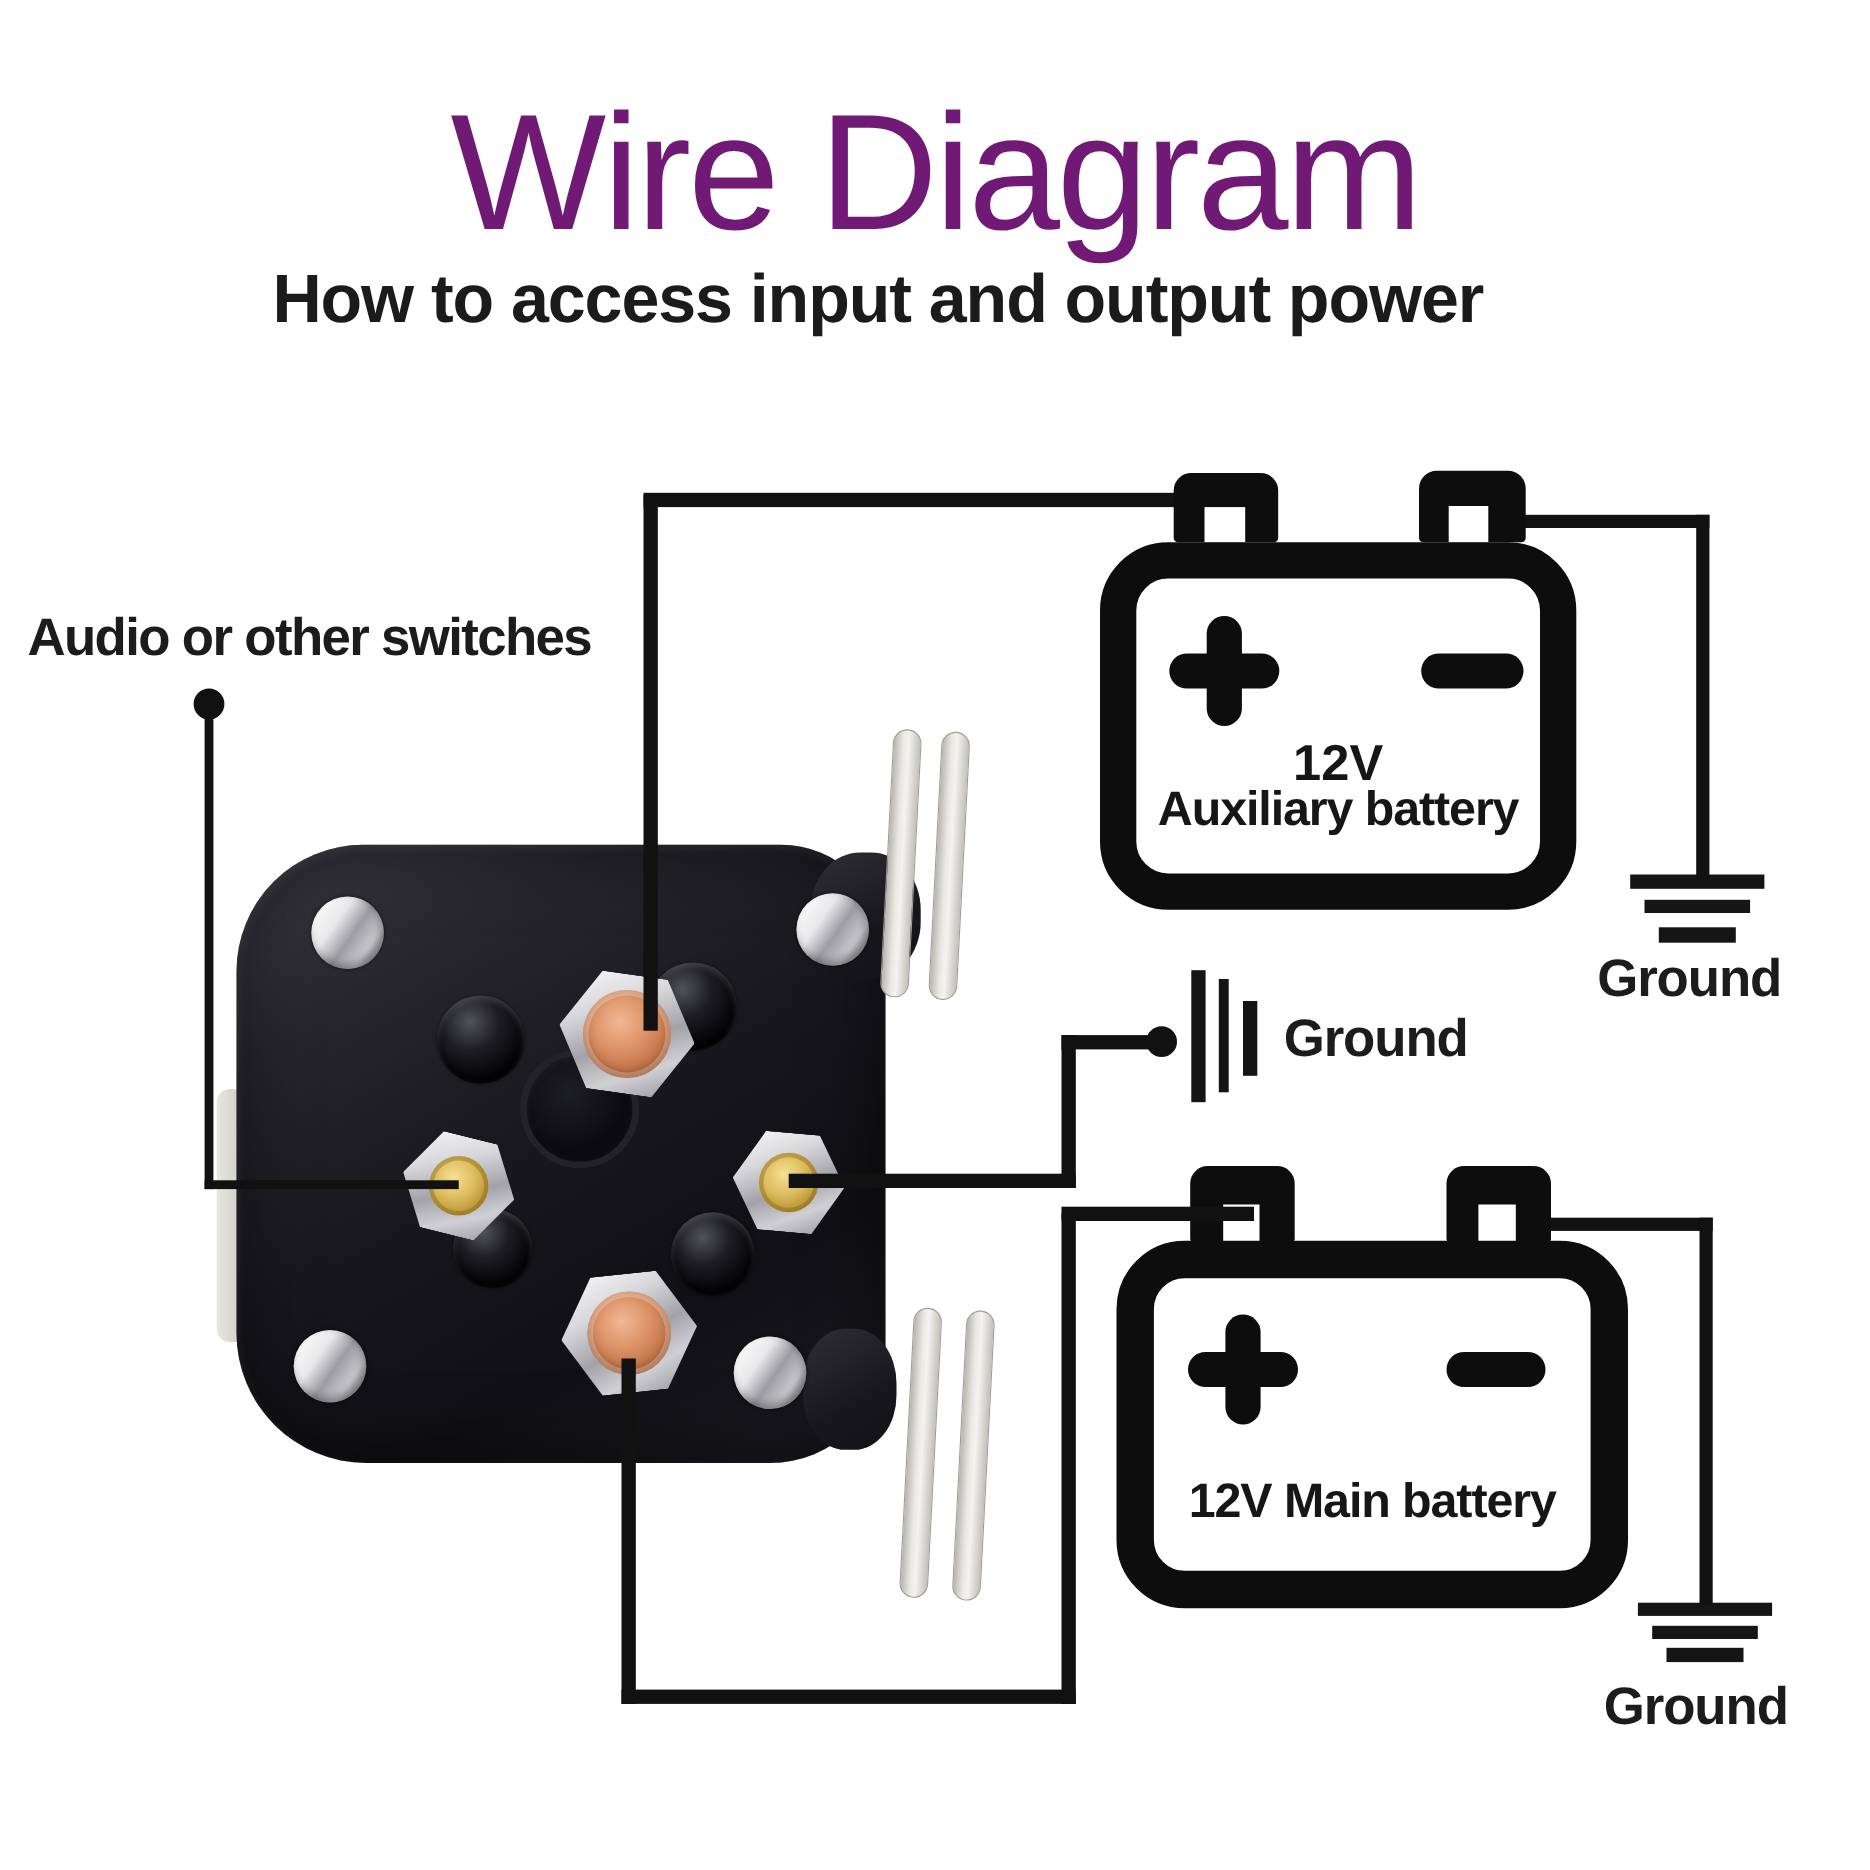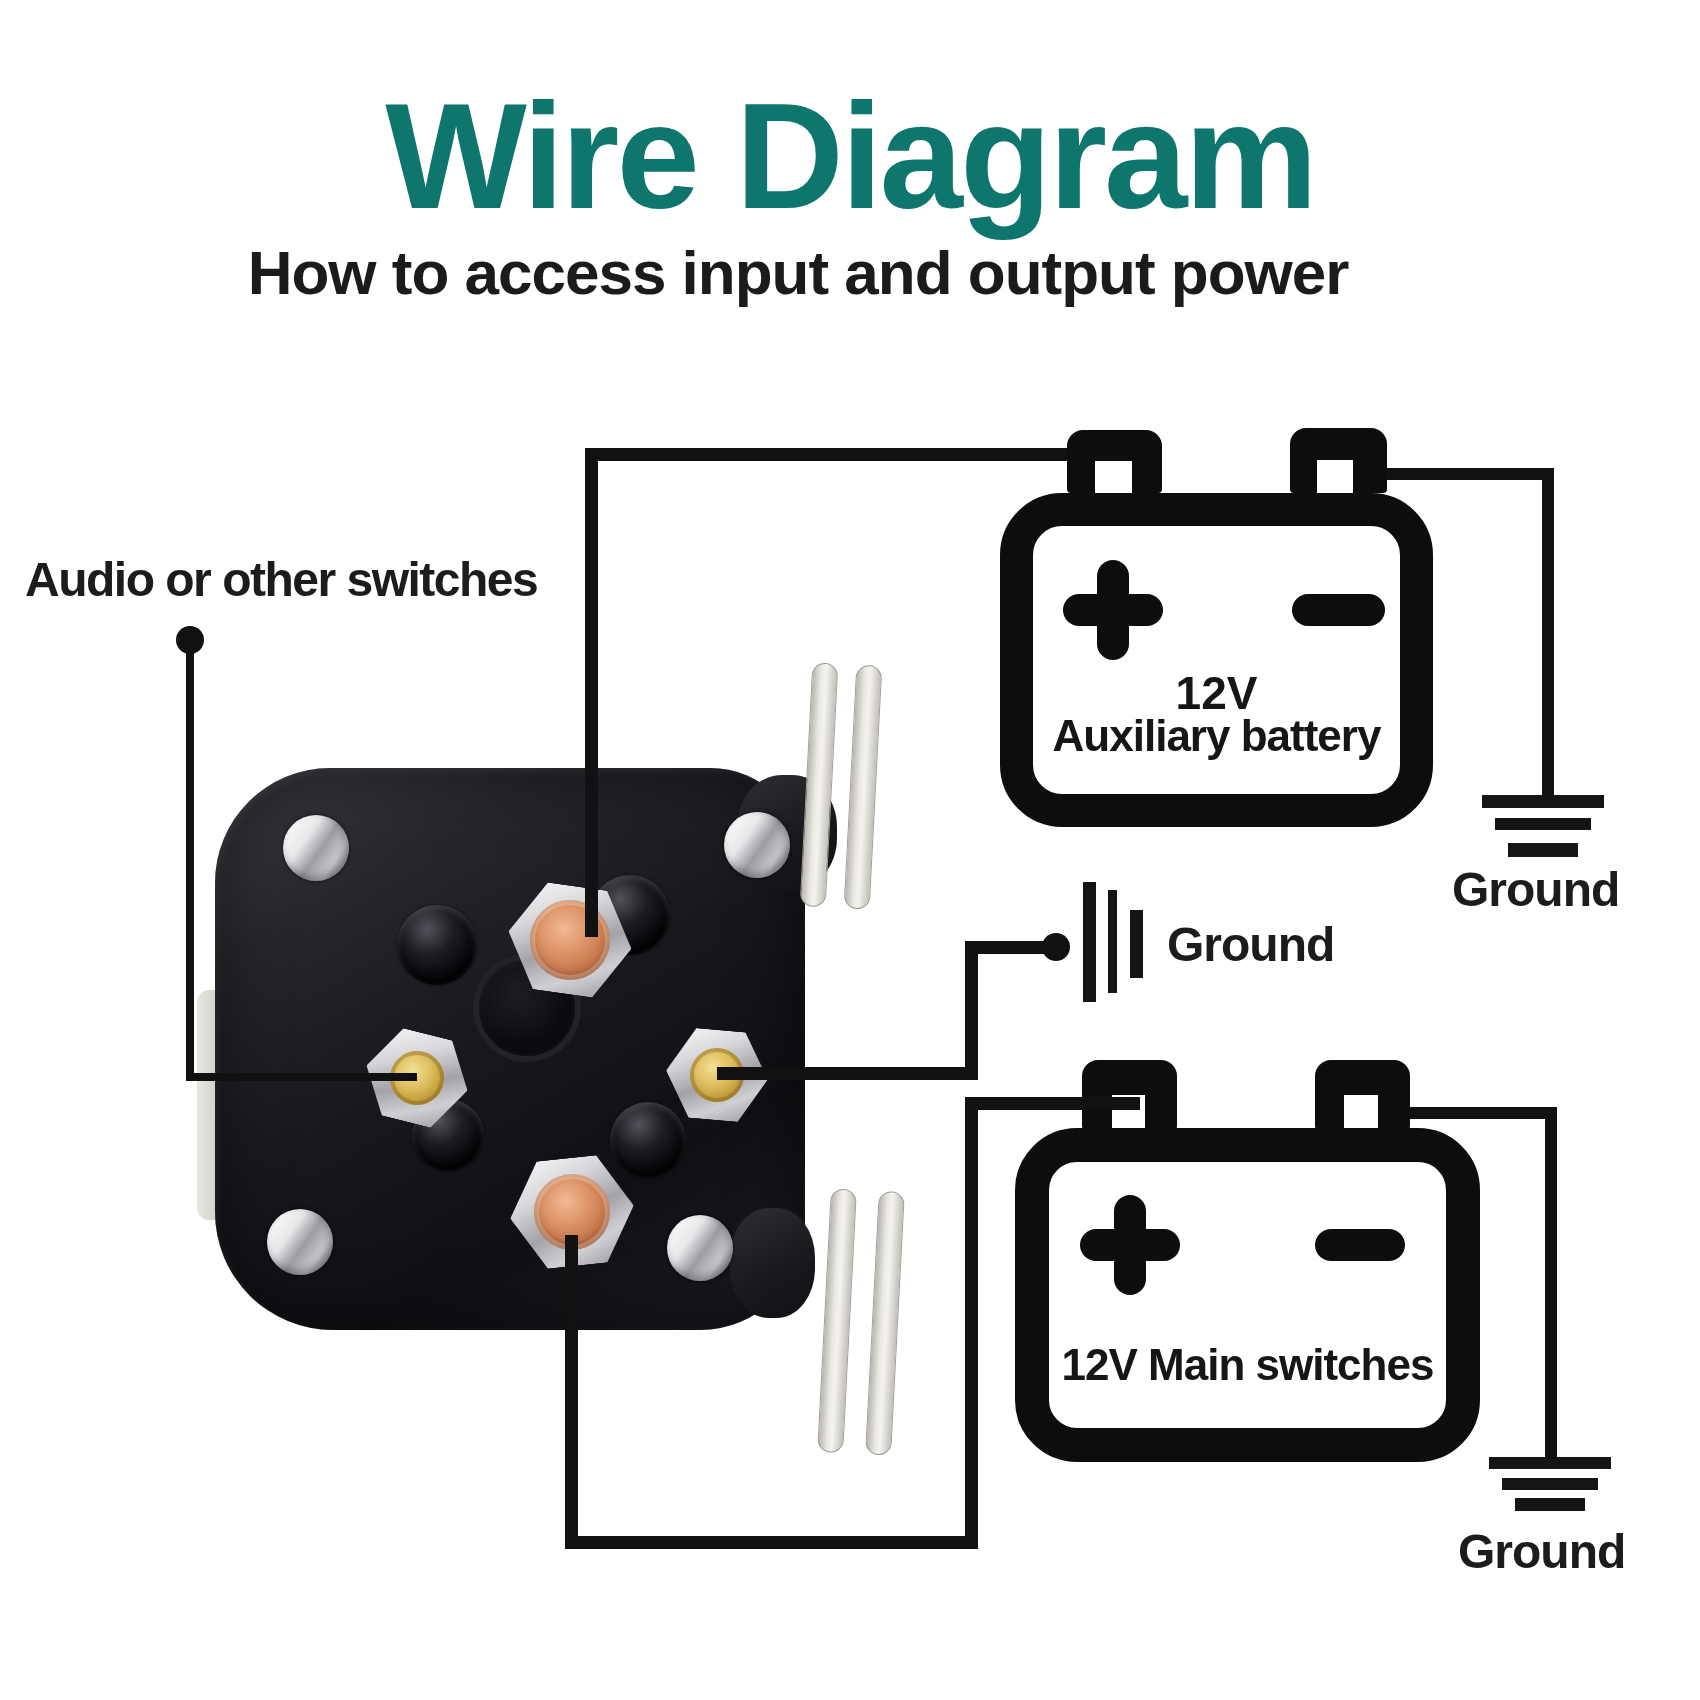--- a/index.html
+++ b/index.html
@@ -4,21 +4,21 @@
 <style>
   html,body{margin:0;padding:0;background:#ffffff;}
   #canvas{
     position:relative;width:1700px;height:1700px;background:#ffffff;overflow:hidden;
     font-family:"Liberation Sans", sans-serif;
   }
   .abs{position:absolute;}
   
   .title{
     top:70px;left:50%;transform:translateX(-50%);
-    font-size:150px;font-weight:700;letter-spacing:-3px;color:#0f766e;
+    font-size:150px;font-weight:400;letter-spacing:-3px;color:#701a75;
     white-space:nowrap;z-index:8;
   }
   .subtitle{
     top:237px;left:798px;transform:translateX(-50%);
     font-size:62px;font-weight:700;letter-spacing:-1px;color:#1b1b1b;
     white-space:nowrap;z-index:8;
   }
   .lbl{color:#1c1c1c;font-weight:700;white-space:nowrap;z-index:8;}
   .lbl-switches{left:25px;top:552px;font-size:48px;letter-spacing:-1.5px;}
   .lbl-ground-mid{left:1167px;top:917px;font-size:48px;letter-spacing:-1px;}
@@ -147,21 +147,21 @@
   <div class="abs batt-tab" style="left:1082px;top:1060px;width:95px;height:70px;">
     <div class="batt-notch" style="left:30px;width:33px;height:35px;"></div>
   </div>
   <div class="abs batt-tab" style="left:1315px;top:1060px;width:95px;height:70px;">
     <div class="batt-notch" style="left:29px;width:34px;height:35px;"></div>
   </div>
   <div class="abs batt-body" style="left:1015px;top:1128px;width:465px;height:334px;border-width:34px;"></div>
   <div class="abs sym" style="left:1080px;top:1229px;width:100px;height:32px;"></div>
   <div class="abs sym" style="left:1114px;top:1195px;width:32px;height:100px;"></div>
   <div class="abs sym" style="left:1315px;top:1229px;width:90px;height:32px;"></div>
-  <div class="abs batt-text" style="left:1015px;top:1340px;width:465px;font-size:44px;letter-spacing:-1px;">12V Main switches</div>
+  <div class="abs batt-text" style="left:1015px;top:1340px;width:465px;font-size:44px;letter-spacing:-1px;">12V Main battery</div>
 
   <div class="abs sliver" style="left:197px;top:990px;width:30px;height:230px;"></div>
   <div class="abs relay-body" style="left:215px;top:768px;width:590px;height:562px;"></div>
   <div class="abs relay-ear" style="left:737px;top:775px;width:100px;height:115px;"></div>
   <div class="abs relay-ear" style="left:730px;top:1208px;width:85px;height:110px;"></div>
 
   <div class="abs screw" style="left:283px;top:815px;width:66px;height:66px;"></div>
   <div class="abs screw" style="left:724px;top:812px;width:66px;height:66px;"></div>
   <div class="abs screw" style="left:267px;top:1209px;width:66px;height:66px;"></div>
   <div class="abs screw" style="left:667px;top:1215px;width:66px;height:66px;"></div>

